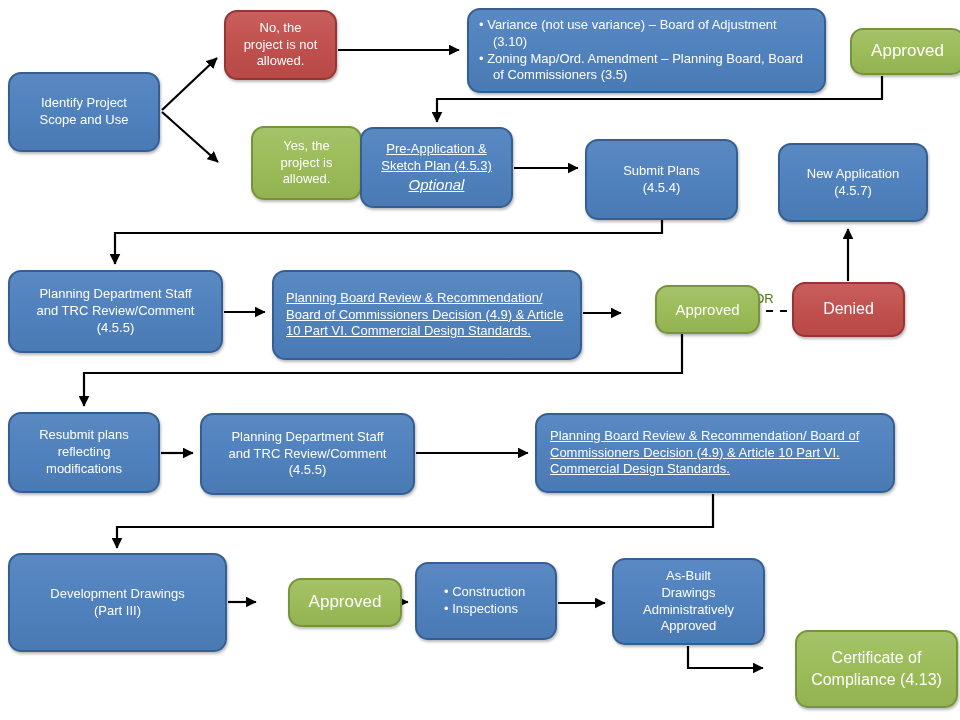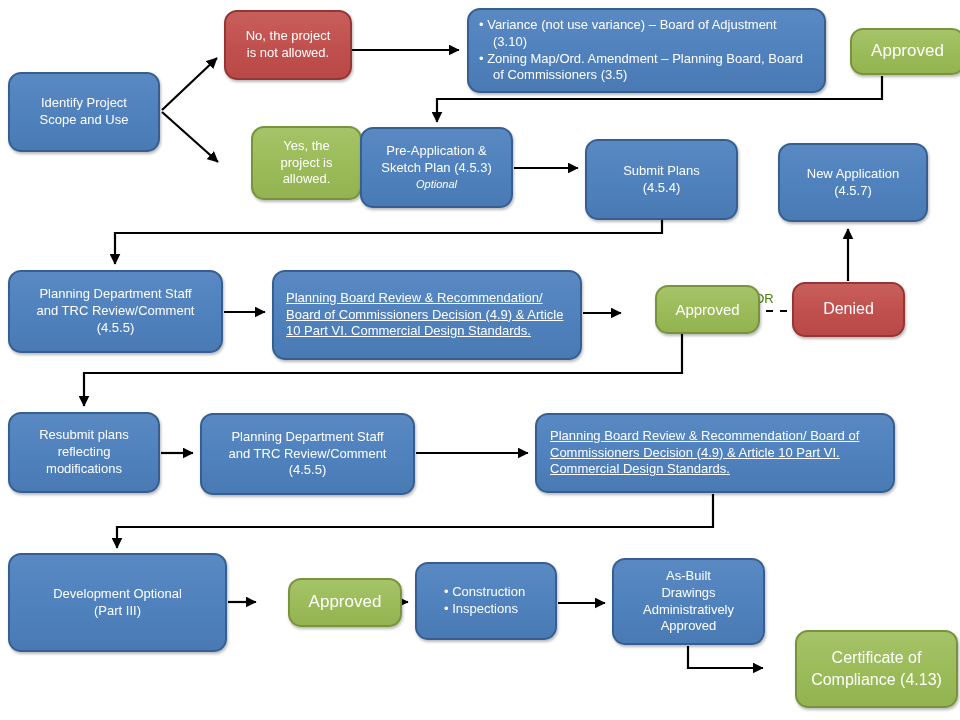--- a/index.html
+++ b/index.html
@@ -30,21 +30,21 @@
     text-align: center;
     font-size: 13px;
     line-height: 1.3;
     box-shadow: 1px 2px 3px rgba(0,0,0,0.28);
   }
   .blue  { background: linear-gradient(#5a89c2 0%, #4f81bd 55%, #4a7ab3 100%); border: 2.5px solid #365f91; }
   .green { background: linear-gradient(#a5c368 0%, #9bbb59 55%, #93b251 100%); border: 2.5px solid #77933c; margin-left: 25px; }
   .red   { background: linear-gradient(#c85f5c 0%, #c0504d 55%, #b84946 100%); border: 2.5px solid #943634; }
   .left-align { align-items: flex-start; text-align: left; }
   .underlined { text-decoration: underline; }
-  .italic { font-style: italic; font-size: 11px; }
+  .italic { font-style: italic; font-size: 15px; }
   .big   { font-size: 17px; }
   .mid   { font-size: 15px; }
   .med16 { font-size: 16px; }
   .bullet-line { padding-left: 14px; text-indent: -14px; }
   .bullet-line::before { content: "• "; }
   .or-label {
     position: absolute;
     z-index: 2;
     left: 742px; top: 291px;
     width: 44px;
@@ -88,38 +88,38 @@
       <polyline points="688,646 688,668 763,668" marker-end="url(#arrow)"></polyline>
     </g>
   </svg>
 
   <span class="or-label">OR</span>
 
   <div class="node blue" style="left:8px; top:72px; width:152px; height:80px; padding:0 20px;">
     <span>Identify Project Scope and Use</span>
   </div>
 
-  <div class="node red" style="left:224px; top:10px; width:128px; height:70px; padding:0 16px;">
+  <div class="node red" style="left:224px; top:10px; width:113px; height:70px; padding:0 16px;">
     <span>No, the project is not allowed.</span>
   </div>
 
   <div class="node green" style="left:226px; top:126px; width:111px; height:74px; padding:0 16px;">
     <span>Yes, the project is allowed.</span>
   </div>
 
   <div class="node blue left-align" style="left:467px; top:8px; width:359px; height:85px; padding:6px 10px; justify-content:center;">
     <div class="bullet-line">Variance (not use variance) – Board of Adjustment (3.10)</div>
     <div class="bullet-line">Zoning Map/Ord. Amendment  – Planning Board, Board of  Commissioners (3.5)</div>
   </div>
 
   <div class="node green big" style="left:825px; top:28px; width:115px; height:47px;">
     <span>Approved</span>
   </div>
 
-  <div class="node blue" style="left:360px; top:127px; width:153px; height:81px; padding:8px 6px;">
+  <div class="node blue" style="left:360px; top:127px; width:153px; height:81px; padding:8px 6px;text-decoration:underline;">
     <span>Pre-Application &amp; Sketch Plan (4.5.3)</span>
     <span class="italic">Optional</span>
   </div>
 
   <div class="node blue" style="left:585px; top:127px; width:153px; height:81px; padding:0 25px;margin-top:12px;">
     <span>Submit Plans (4.5.4)</span>
   </div>
 
   <div class="node blue" style="left:778px; top:143px; width:150px; height:79px; padding:0 20px;">
     <span>New Application (4.5.7)</span>
@@ -147,21 +147,21 @@
 
   <div class="node blue" style="left:200px; top:413px; width:215px; height:82px; padding:0 17px;">
     <span>Planning Department Staff and TRC Review/Comment (4.5.5)</span>
   </div>
 
   <div class="node blue left-align" style="left:535px; top:413px; width:360px; height:80px; padding:4px 13px; justify-content:center;">
     <span class="underlined">Planning Board Review &amp; Recommendation/  Board of Commissioners Decision (4.9) &amp; Article 10 Part VI. Commercial Design Standards.</span>
   </div>
 
   <div class="node blue" style="left:8px; top:553px; width:219px; height:99px; padding:0 30px;">
-    <span>Development Optional (Part III)</span>
+    <span>Development Drawings (Part III)</span>
   </div>
 
   <div class="node green big" style="left:263px; top:578px; width:114px; height:49px;">
     <span>Approved</span>
   </div>
 
   <div class="node blue left-align" style="left:415px; top:562px; width:142px; height:78px; padding:0 13px 0 27px; justify-content:center;">
     <div class="bullet-line">Construction</div>
     <div class="bullet-line">Inspections</div>
   </div>

